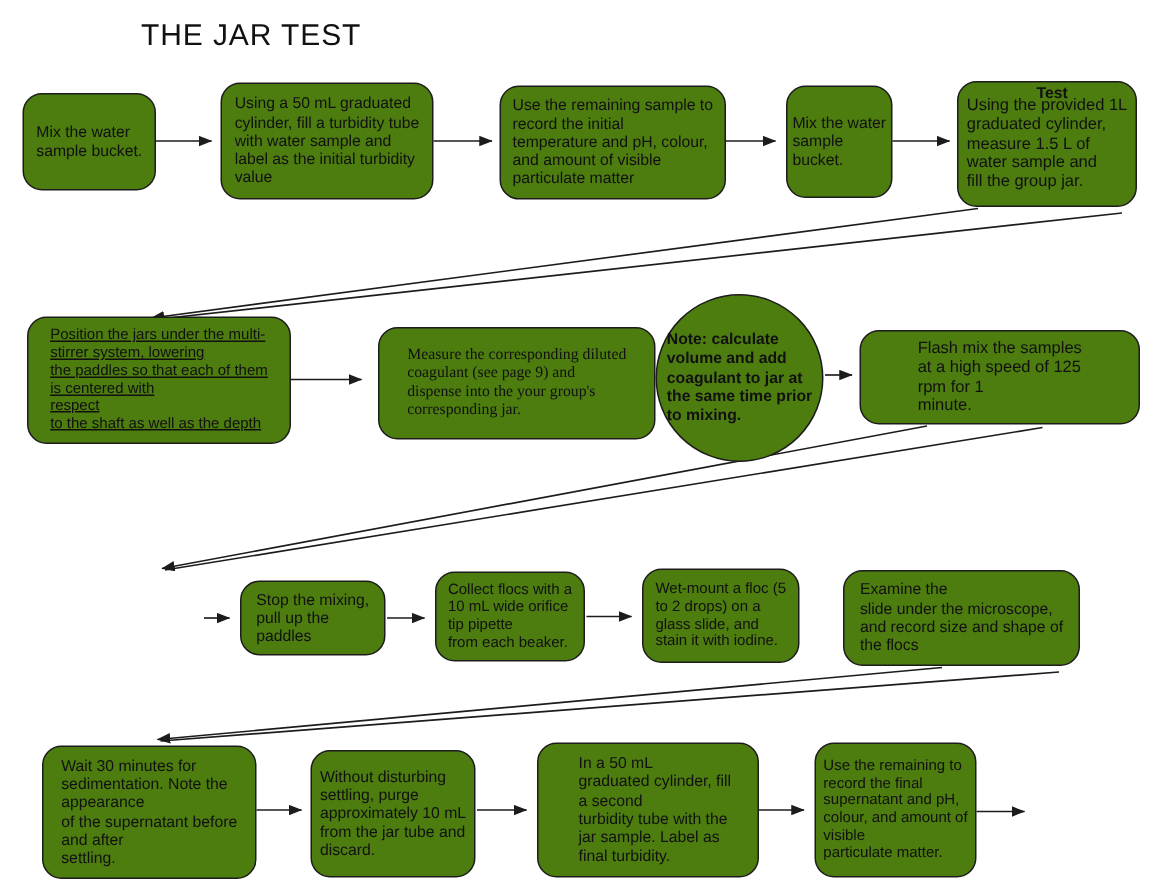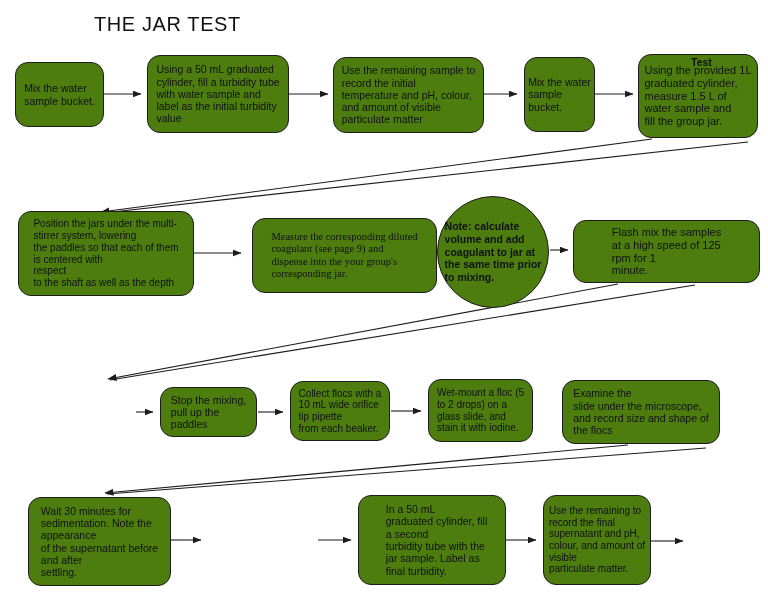--- a/index.html
+++ b/index.html
@@ -88,21 +88,21 @@
   <div class="box" style="left:524px;top:57px;width:71px;height:75px;">Mix the water
 sample
 bucket.</div>
   <div class="box fs11" style="left:638px;top:54px;width:120px;height:84px;">Using the provided 1L
 graduated cylinder,
 measure 1.5 L of
 water sample and
 fill the group jar.</div>
   <div id="test-overlay">Test</div>
 
-  <div class="box fs10" style="left:18px;top:211px;width:176px;height:85px;">Position the jars under the multi-
+  <div class="box fs10" style="left:18px;top:211px;width:176px;height:85px;text-decoration:underline;">Position the jars under the multi-
 stirrer system, lowering
 the paddles so that each of them
 is centered with
 respect
 to the shaft as well as the depth</div>
   <div class="box" style="left:252px;top:218px;width:185px;height:75px;font-family:Liberation Serif, serif;">Measure the corresponding diluted
 coagulant (see page 9) and
 dispense into the your group's
 corresponding jar.</div>
   <div class="box circle" style="left:437px;top:196px;width:112px;height:112px;">Note: calculate
@@ -130,20 +130,25 @@
 slide under the microscope,
 and record size and shape of
 the flocs</div>
 
   <div class="box" style="left:28px;top:497px;width:143px;height:89px;">Wait 30 minutes for
 sedimentation. Note the
 appearance
 of the supernatant before
 and after
 settling.</div>
+  <div class="box" style="left:207px;top:500px;width:110px;height:85px;">Without disturbing
+settling, purge
+approximately 10 mL
+from the jar tube and
+discard.</div>
   <div class="box" style="left:358px;top:495px;width:148px;height:90px;padding-left:12px;">In a 50 mL
 graduated cylinder, fill
 a second
 turbidity tube with the
 jar sample. Label as
 final turbidity.</div>
   <div class="box fs10" style="left:543px;top:495px;width:108px;height:90px;">Use the remaining to
 record the final
 supernatant and pH,
 colour, and amount of

